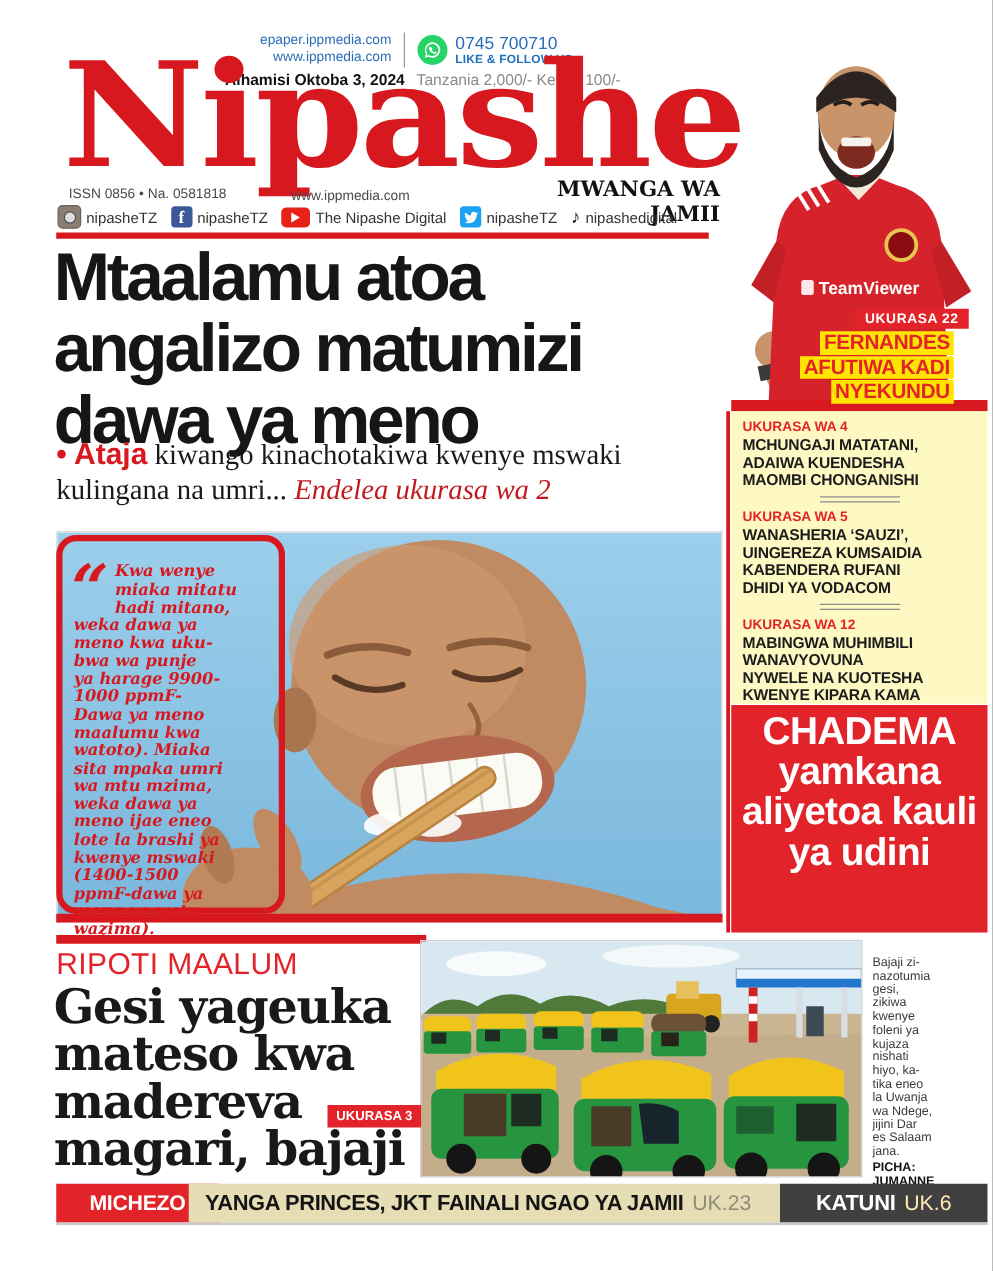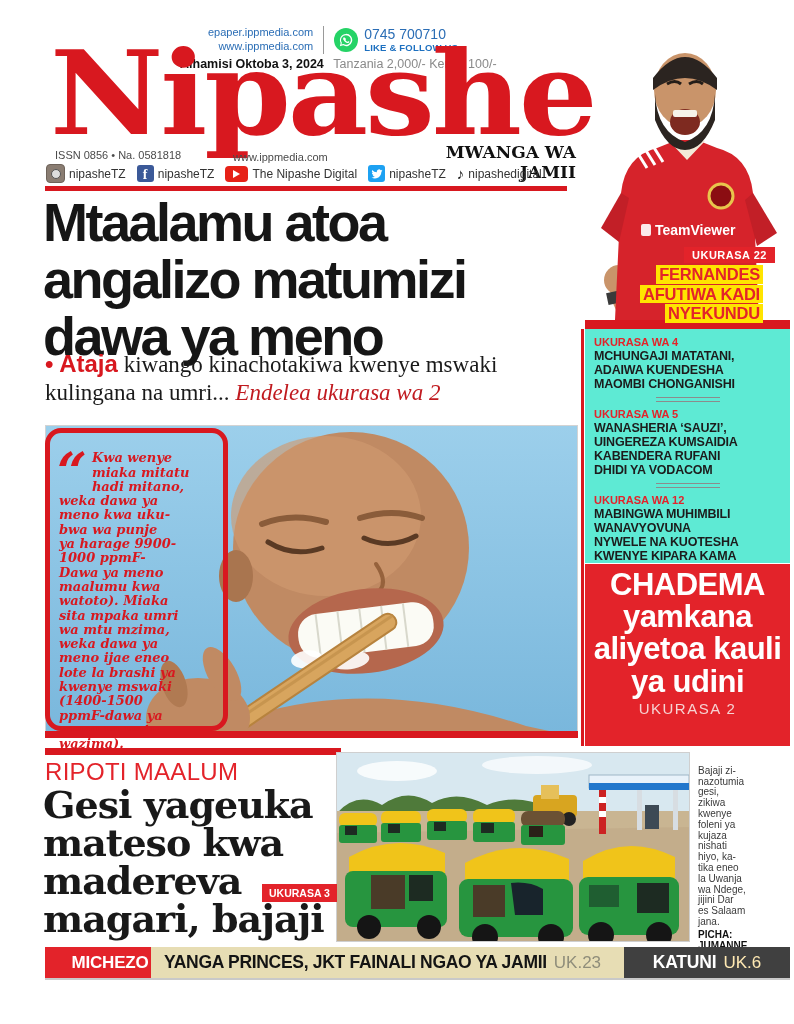--- a/index.html
+++ b/index.html
@@ -54,21 +54,21 @@
 
   
   .player{left:585px;top:28px;width:205px;height:292px;}
   .sp-badge{left:684px;top:247px;background:#e3232a;color:#fff;font-weight:bold;font-size:11px;
             padding:2px 8px;letter-spacing:.5px;z-index:5;}
   .sp-lines{left:585px;top:264px;width:178px;text-align:right;z-index:5;line-height:1.0;}
   .sp-line{display:inline-block;background:#ffe400;color:#e3232a;font-weight:bold;font-size:16.5px;
            padding:1px 3px;margin-top:1px;letter-spacing:-.2px;margin-left:8px;}
   .sb-bar{left:585px;top:320px;width:205px;height:9px;background:#d8181f;}
   .sb-vline{left:581px;top:329px;width:3px;height:417px;background:#d8181f;}
-  .sb-news{left:585px;top:329px;width:205px;height:234px;background:#5eead4;box-sizing:border-box;
+  .sb-news{left:585px;top:329px;width:205px;height:234px;background:#fef9c3;box-sizing:border-box;
            padding:7px 9px;overflow:hidden;}
   .sb-page{color:#e3232a;font-weight:bold;font-size:11px;margin-bottom:1px;}
   .sb-head{font-weight:bold;font-size:12.5px;line-height:1.12;color:#1c1c1c;letter-spacing:-.2px;white-space:pre-line;}
   .sb-div{width:64px;height:3px;border-top:1px solid #8c8c8c;border-bottom:1px solid #8c8c8c;margin:6px auto 6px;}
   .chadema{left:585px;top:564px;width:205px;height:182px;background:#e3232a;color:#fff;text-align:center;
            box-sizing:border-box;padding-top:5px;}
   .ch-head{font-weight:bold;font-size:31px;line-height:1.04;letter-spacing:-.5px;}
   .ch-page{font-size:15px;color:#f6d2d2;letter-spacing:1.5px;margin-top:2px;}
 
   
@@ -299,21 +299,20 @@
       <div class="sb-head">MABINGWA MUHIMBILI
 WANAVYOVUNA
 NYWELE NA KUOTESHA
 KWENYE KIPARA KAMA
 MPUNGA</div>
     </div>
   </div>
 
   <div class="abs chadema">
     <div class="ch-head">CHADEMA yamkana aliyetoa kauli ya udini</div>
-    <div class="ch-page">UKURASA 2</div>
   </div>
 
   <div class="abs sr-bar"></div>
   <div class="abs sr-kicker">RIPOTI MAALUM</div>
   <div class="abs sr-headline">Gesi yageuka
 mateso kwa
 madereva
 magari, bajaji</div>
   <div class="abs sr-badge">UKURASA 3</div>
 

